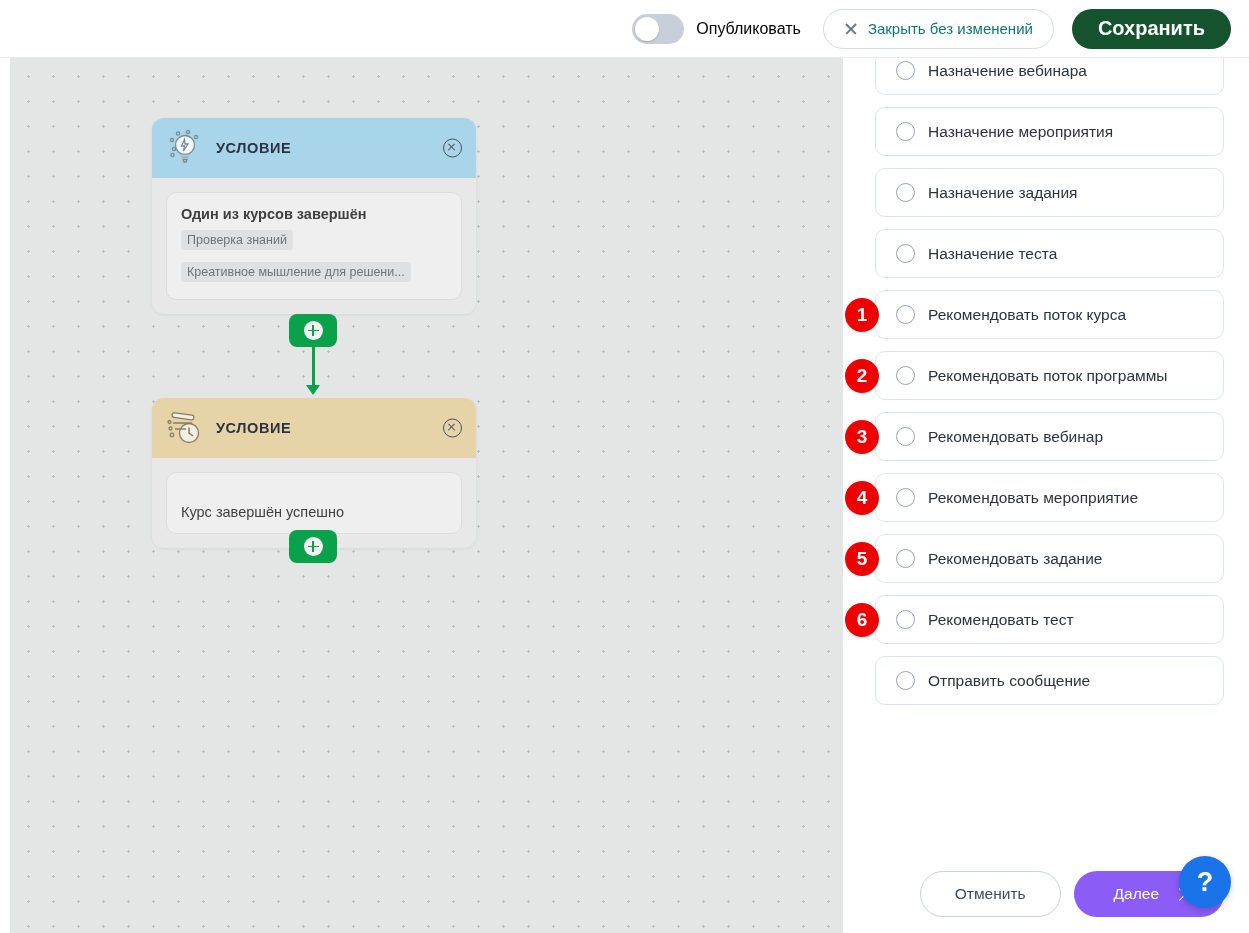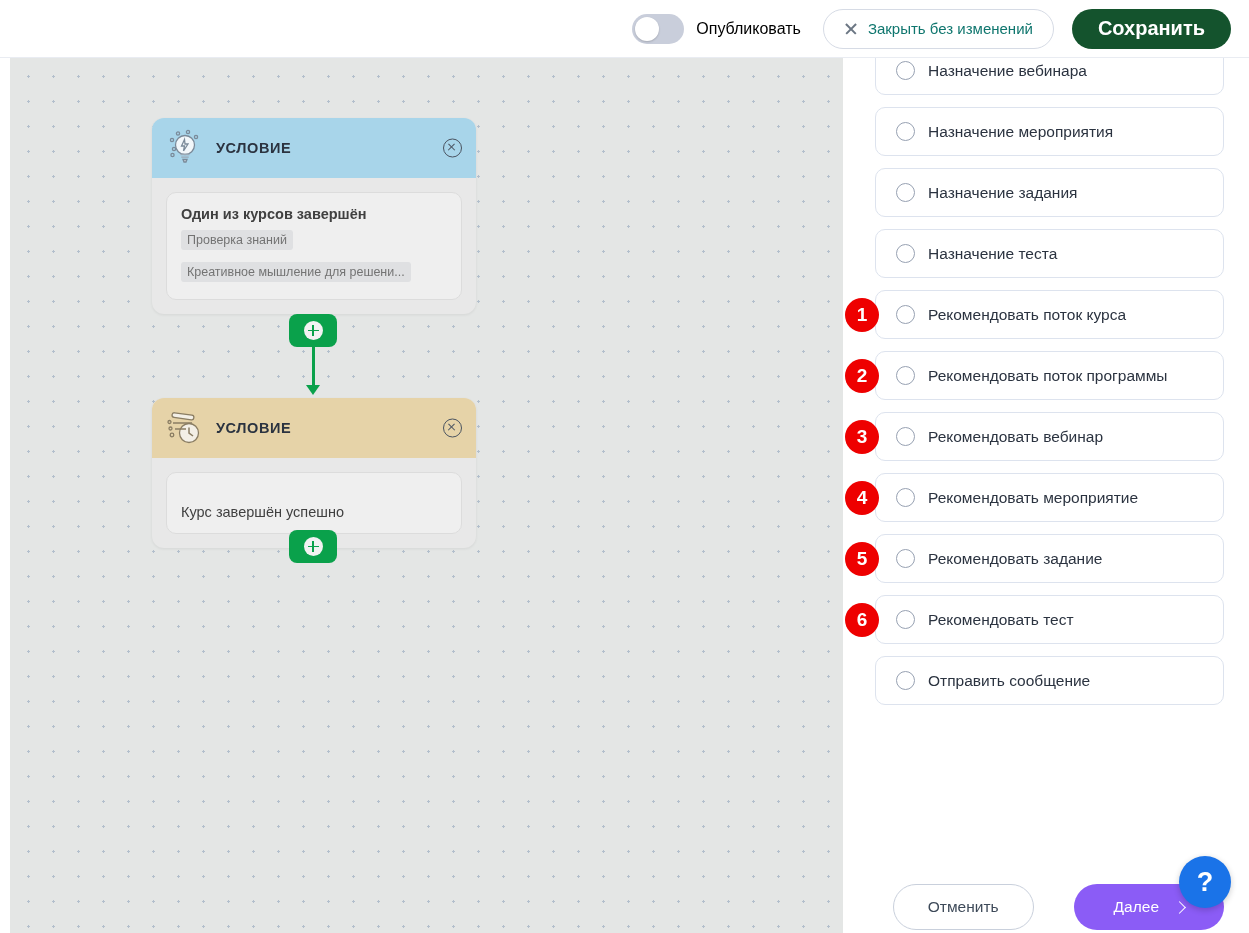--- a/index.html
+++ b/index.html
@@ -166,23 +166,23 @@
     position: absolute; left: -31px; top: 50%; transform: translateY(-50%);
     width: 34px; height: 34px; border-radius: 50%;
     background: #ee0000; color: #fff;
     font-size: 19px; font-weight: bold;
     display: flex; align-items: center; justify-content: center;
     z-index: 10;
   }
 
   
   #panel-footer {
-    position: absolute; left: 0; bottom: 3px; width: 406px;
+    position: absolute; left: 0; bottom: 16px; width: 406px;
     display: flex; justify-content: flex-end; align-items: center;
-    gap: 40px; padding-right: 25px;
+    gap: 13px; padding-right: 25px;
   }
   #cancel-btn {
     height: 46px; padding: 0 34px;
     border: 1px solid #c9d0dc; border-radius: 23px;
     background: #fff; color: #3e4a59; font-size: 15.5px; cursor: pointer;
   }
   #next-btn {
     height: 46px; padding: 0 40px;
     border: none; border-radius: 23px;
     background: #8b5cf6; color: #fff; font-size: 15.5px; cursor: pointer;

